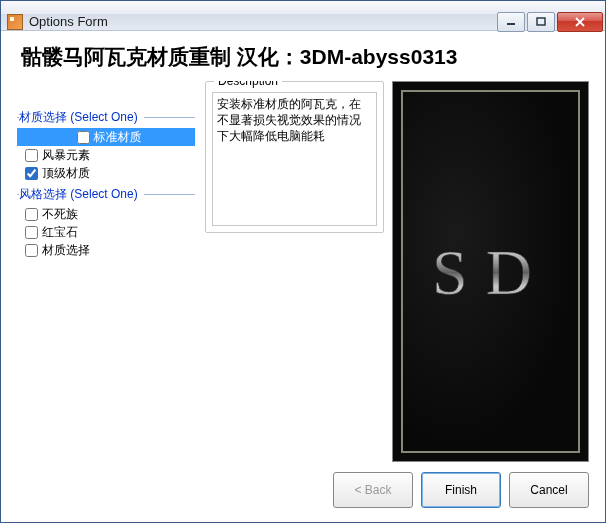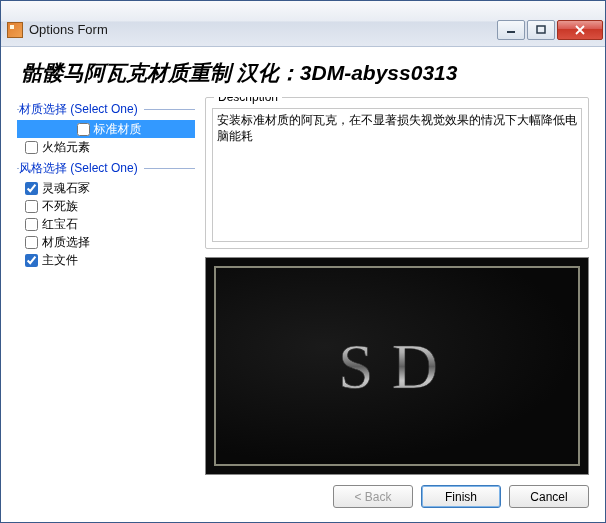--- a/index.html
+++ b/index.html
@@ -13,21 +13,21 @@
 }
 .window {
   width: 606px;
   height: 523px;
   border: 1px solid #3a5a8a;
   background: #fff;
   display: flex;
   flex-direction: column;
 }
 .titlebar {
-  height: 46px;
+  height: 30px;
   background: linear-gradient(to bottom, #f8f9fb 0%, #e8ecf3 45%, #d6dde9 46%, #e4e9f2 100%);
   border-bottom: 1px solid #b8c4d6;
   display: flex;
   align-items: center;
   padding: 12px 2px 0 6px;
 }
 .app-icon {
   width: 16px; height: 16px;
   background: linear-gradient(135deg, #e08030, #f0a050);
   border: 1px solid #a06020;
@@ -68,31 +68,31 @@
   padding: 12px 16px 8px 16px;
   display: flex;
   flex-direction: column;
 }
 .heading {
   font-size: 21px;
   font-weight: bold;
   color: #000;
   margin-bottom: 10px;
   padding-left: 4px;
-  font-style: italic;
 }
 .main-row {
   flex: 1;
   display: flex;
   gap: 10px;
   overflow: hidden;
 }
 .left-panel {
   width: 178px;
   background: #fff;
+  margin-top: 24px;
 }
 .group-header {
   color: #0033cc;
   font-size: 12px;
   padding: 4px 2px 2px 2px;
   position: relative;
 }
 .group-header::after {
   content: "";
   position: absolute;
@@ -119,21 +119,21 @@
 }
 .option-row input[type="checkbox"] {
   width: 13px; height: 13px;
   margin-right: 4px;
   accent-color: #2a6fc9;
 }
 .option-row label { font-size: 12px; }
 .right-panel {
   flex: 1;
   display: flex;
-  flex-direction: column;
+  flex-direction: row;
   gap: 8px;
   justify-content: space-between;
 }
 .desc-group {
   position: relative;
   border: 1px solid #c8c8c8;
   border-radius: 2px;
   padding: 10px 6px 6px 6px;
   height: 152px;
 }
@@ -174,21 +174,21 @@
 }
 .sd-svg { width: 170px; height: 100px; }
 .button-row {
   display: flex;
   justify-content: flex-end;
   gap: 8px;
   padding: 10px 0 6px 0;
 }
 .btn {
   min-width: 80px;
-  height: 23px;
+  height: 36px;
   border: 1px solid #888;
   border-radius: 3px;
   background: linear-gradient(to bottom, #fdfdfd, #e8e8e8);
   font-size: 12px;
   font-family: inherit;
   cursor: pointer;
 }
 .btn.disabled {
   color: #9a9a9a;
   cursor: default;
@@ -232,45 +232,41 @@
 
       <div class="left-panel">
 
         <div class="group-header"><span>材质选择 (Select One)</span></div>
         <div class="option-row selected">
           <input type="checkbox" style="">
           <label>标准材质</label>
         </div>
         <div class="option-row">
           <input type="checkbox" style="">
-          <label>火焰元素</label>
+          <label>风暴元素</label>
+        </div>
+        <div class="option-row">
+          <input type="checkbox" checked="" style="">
+          <label>顶级材质</label>
         </div>
 
         <div class="group-header"><span>风格选择 (Select One)</span></div>
         <div class="option-row">
-          <input type="checkbox" checked="" style="">
-          <label>灵魂石冢</label>
-        </div>
-        <div class="option-row">
           <input type="checkbox" style="">
           <label>不死族</label>
         </div>
         <div class="option-row">
           <input type="checkbox" style="">
           <label>红宝石</label>
         </div>
         <div class="option-row">
           <input type="checkbox" style="">
           <label>材质选择</label>
         </div>
 
-        <div class="option-row">
-          <input type="checkbox" checked="" style="">
-          <label>主文件</label>
-        </div>
 
       </div>
 
       <div class="right-panel">
         <div class="desc-group">
           <div class="desc-legend">Description</div>
           <textarea class="desc-text" readonly="" style="">安装标准材质的阿瓦克，在不显著损失视觉效果的情况下大幅降低电脑能耗</textarea>
         </div>
         <div class="preview">
           <div class="preview-inner">

